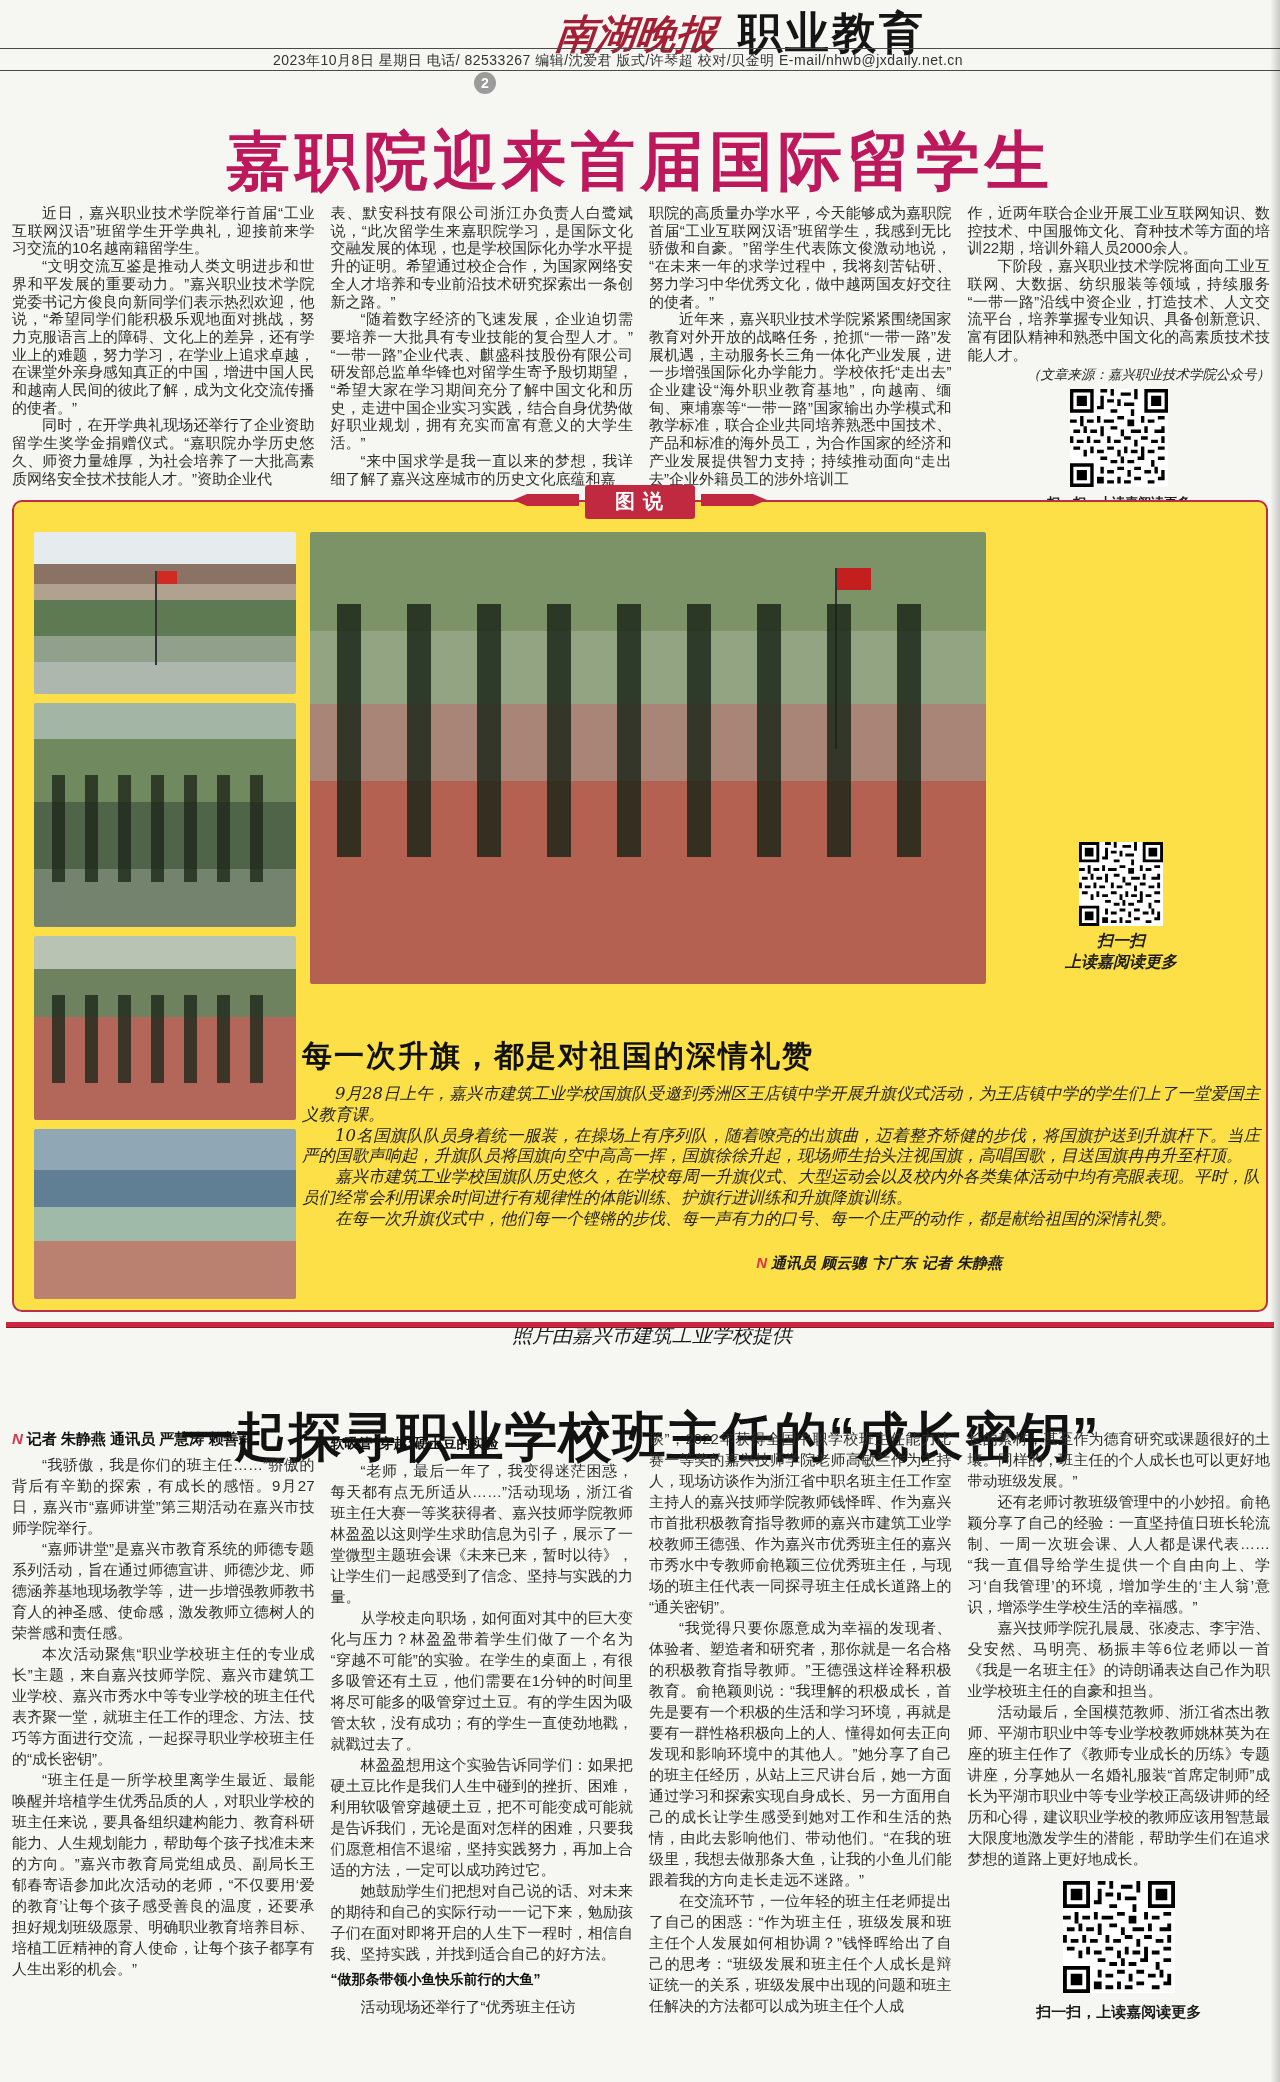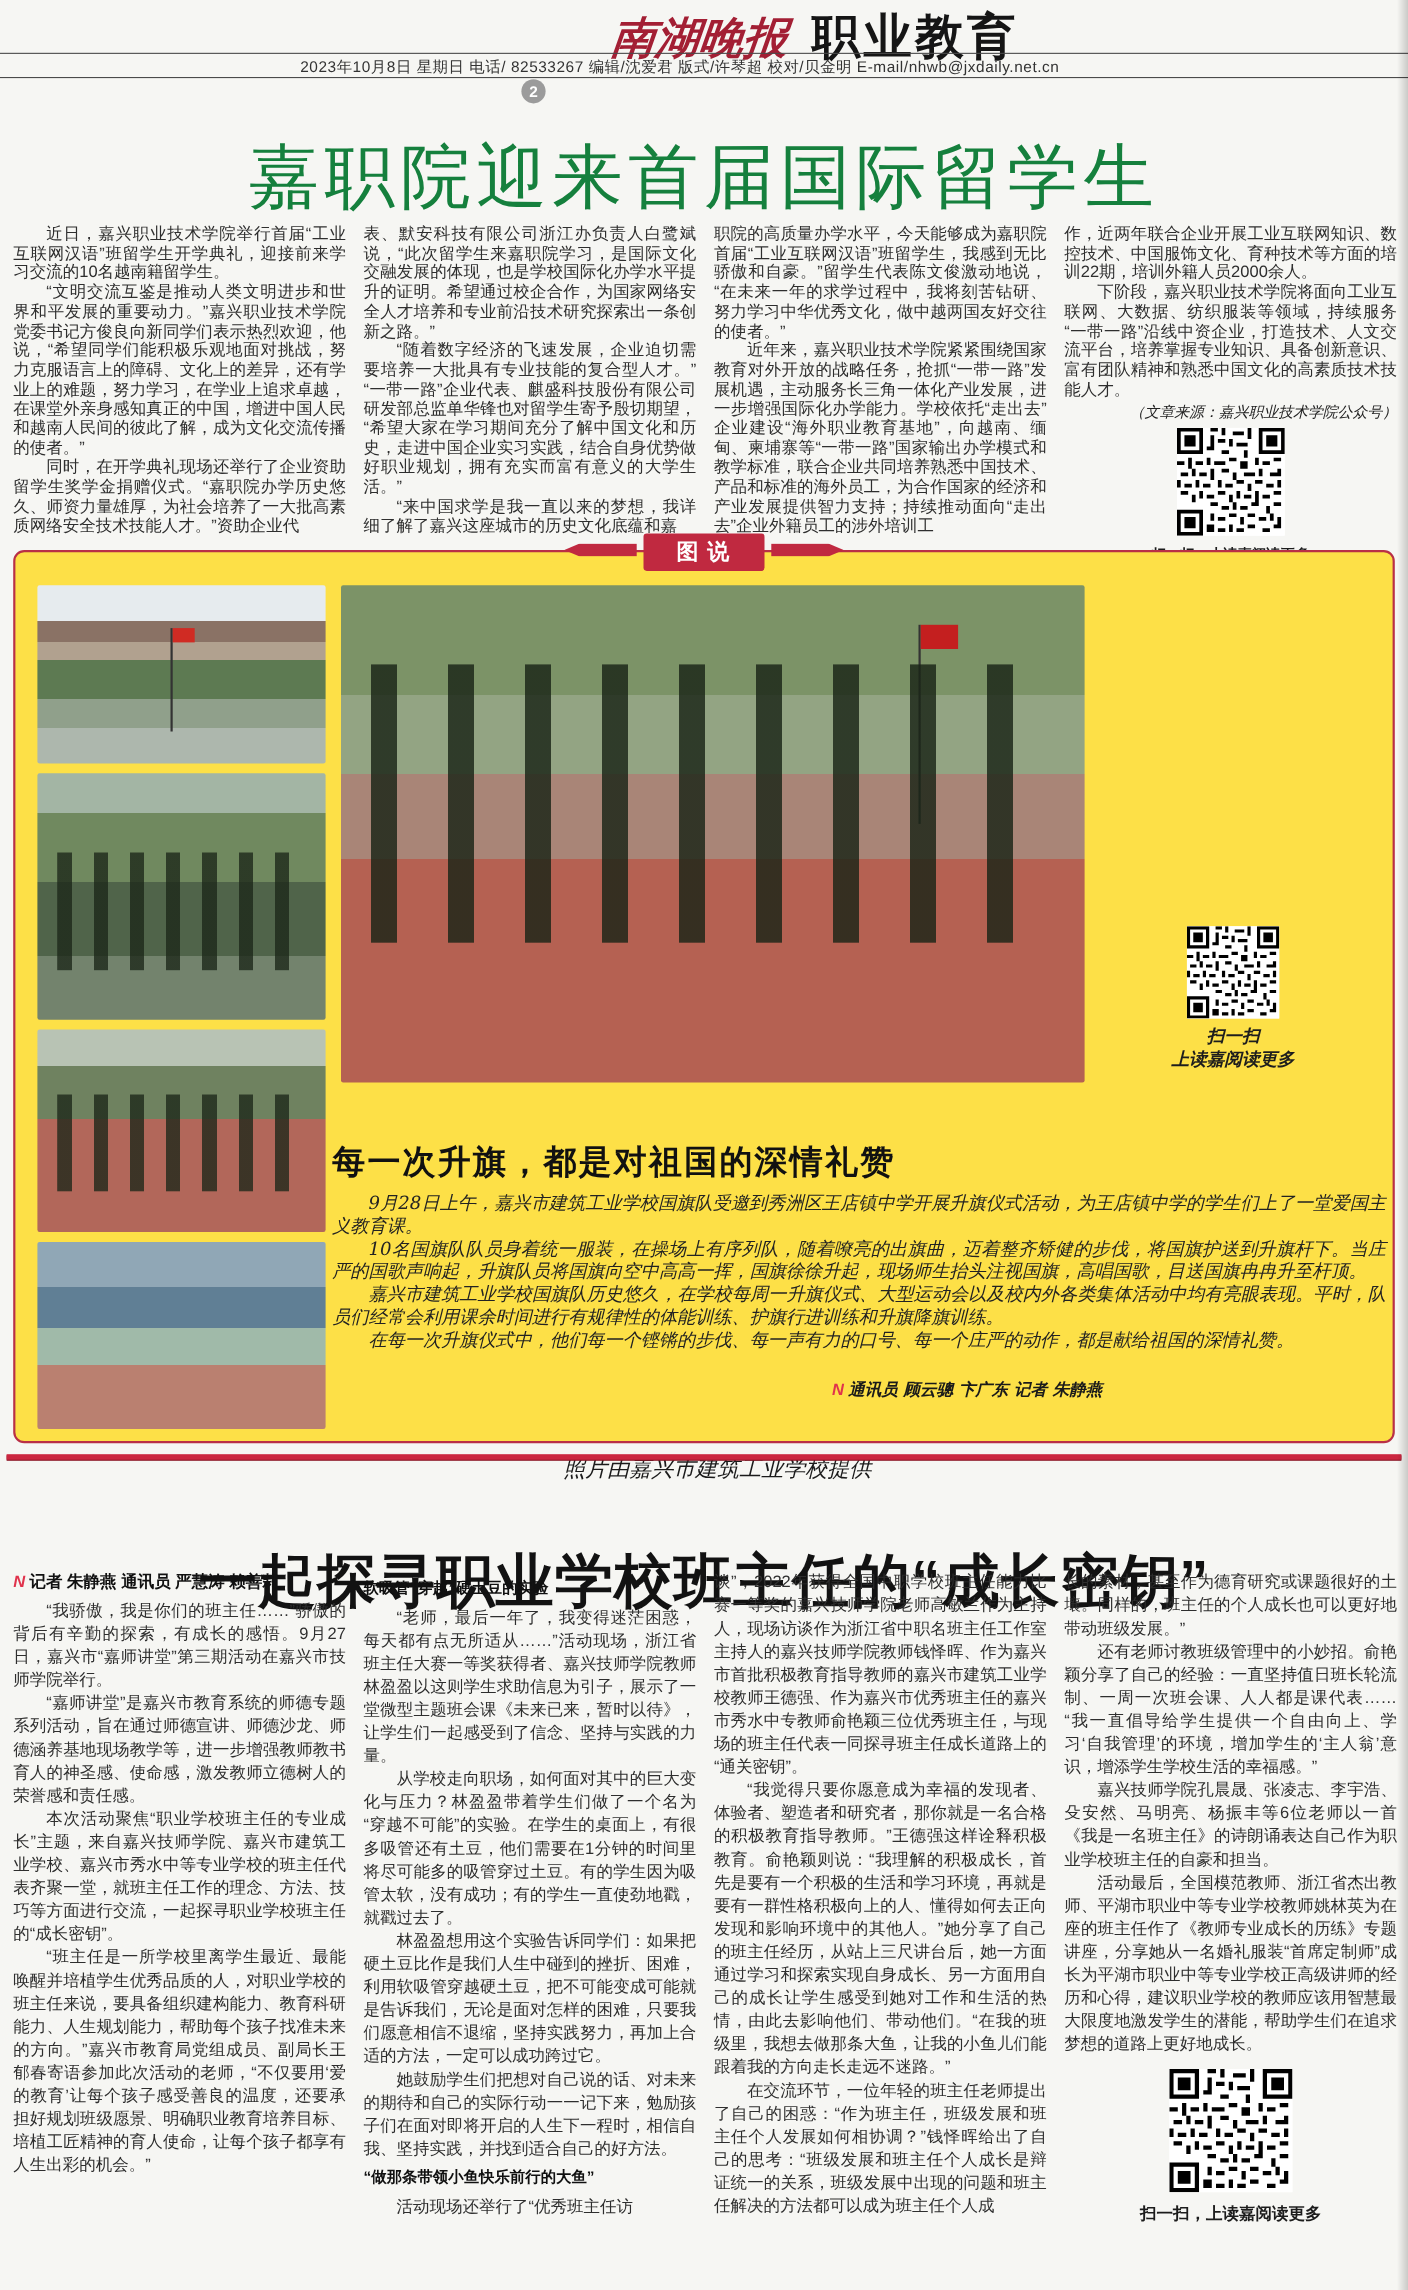--- a/index.html
+++ b/index.html
@@ -16,21 +16,21 @@
     font-size:40px;color:#a31f34;letter-spacing:0px;transform:skewX(-6deg);}
   .section-title{font-size:44px;font-weight:900;color:#151515;letter-spacing:3px;}
   .dateline-band{position:absolute;top:48px;left:0;width:100%;
     border-top:1px solid #4a4a4a;border-bottom:1px solid #4a4a4a;
     padding:3px 0 0;font-size:14px;color:#333;text-align:center;letter-spacing:.5px;}
   .dateline-band .inner{transform:translateX(-22px);display:block;}
   .page-badge{position:absolute;top:72px;left:474px;width:22px;height:22px;border-radius:50%;
     background:#9b9b9b;color:#fff;font-size:14px;line-height:22px;text-align:center;font-weight:700;}
   
   .a1-headline{position:absolute;top:118px;left:0;width:100%;text-align:center;
-    font-size:64px;font-weight:400;color:#15803d;letter-spacing:5px;white-space:nowrap;}
+    font-size:64px;font-weight:700;color:#be185d;letter-spacing:5px;white-space:nowrap;}
   .a1-cols{position:absolute;top:204px;left:12px;width:1258px;display:flex;gap:16px;}
   .a1-col{flex:1;font-size:15px;line-height:17.7px;text-align:justify;color:#2e2e2e;}
   .para{margin:0;text-indent:2em;}
   .cont{margin:0;text-indent:0;}
   .subhead{margin:5px 0 6px;font-size:14px;font-weight:800;color:#101010;text-indent:0;text-align:left;}
   .source-note{margin-top:3px;font-family:Liberation Sans, sans-serif;font-style:italic;
     font-size:13.5px;text-align:right;color:#222;}
   .qr-block{text-align:center;margin-top:5px;}
   .qr{width:98px;height:98px;display:inline-block;background:#fff;}
   .qr-caption{font-size:13px;color:#1c1c1c;margin-top:3px;font-weight:600;}

